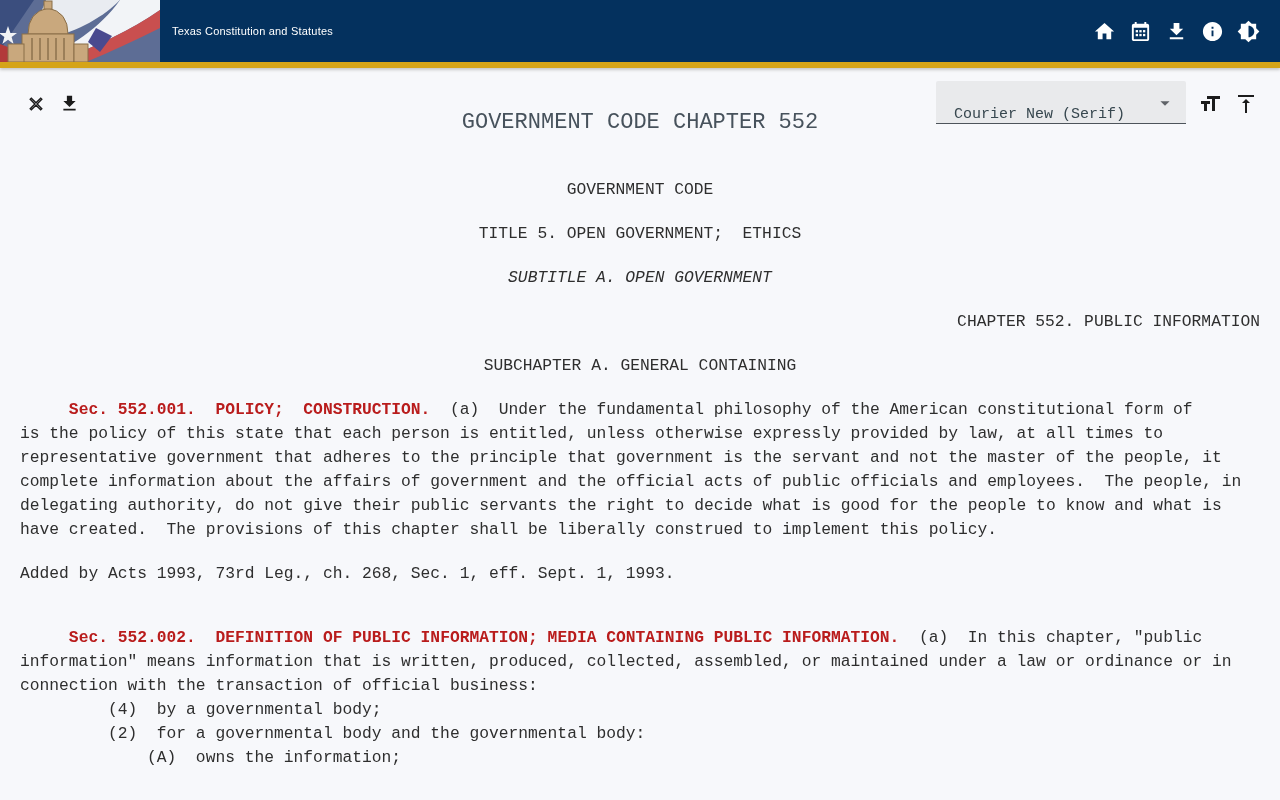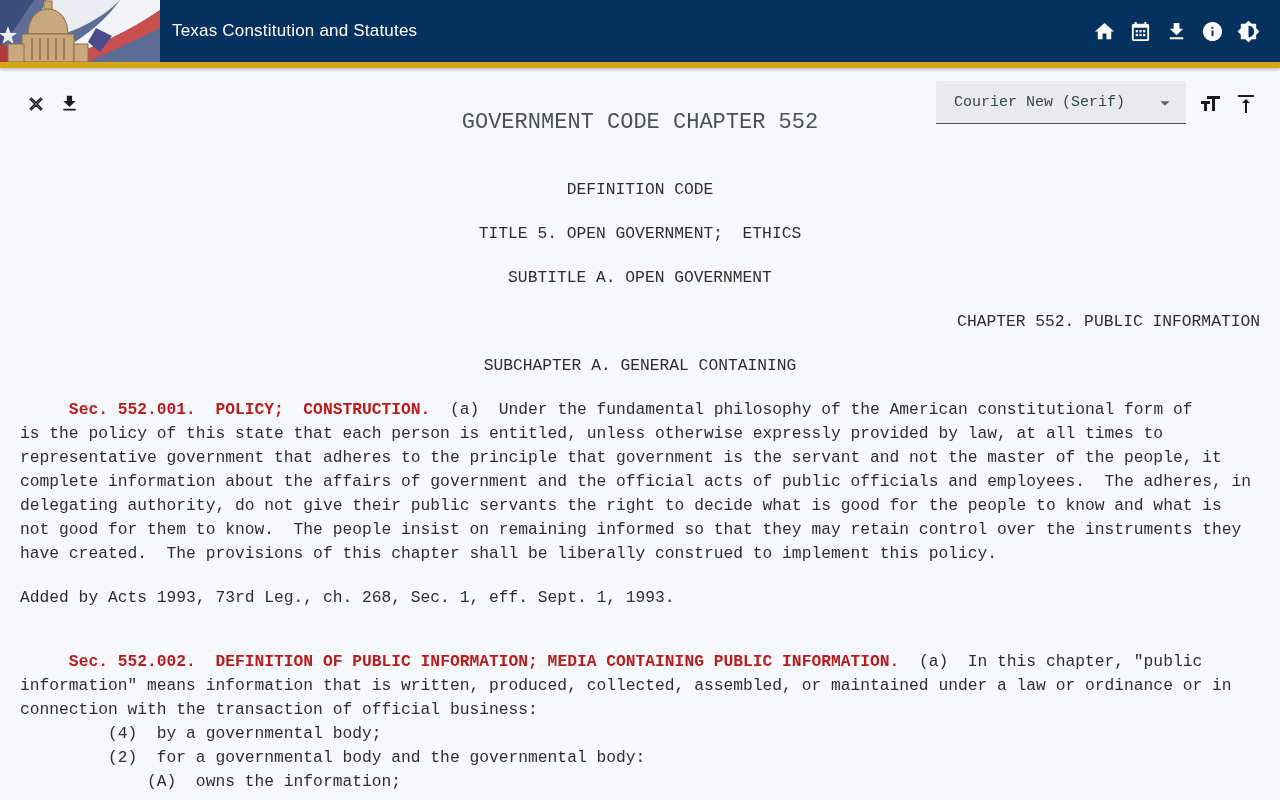--- a/index.html
+++ b/index.html
@@ -3,21 +3,21 @@
 <meta charset="utf-8">
 <style>
   * { margin:0; padding:0; box-sizing:border-box; }
   html,body { width:1280px; height:800px; overflow:hidden; background:#f7f8fb;
               font-family:"Liberation Sans", sans-serif; }
 
   
   .navbar { position:relative; height:62px; background:#04315e;
             display:flex; align-items:center; }
   .logo { width:160px; height:62px; flex:0 0 auto; display:block; }
-  .nav-title { color:#ffffff; font-size:17px; font-weight:500;
+  .nav-title { color:#ffffff; font-size:11px; font-weight:500;
                margin-left:12px; letter-spacing:.2px; }
   .nav-icons { position:absolute; right:20px; top:0; height:62px;
                display:flex; align-items:center; gap:13px; }
   .nav-icon { width:23px; height:23px; display:flex; align-items:center;
               justify-content:center; cursor:pointer; }
   .nav-icon svg { width:23px; height:23px; fill:#ffffff; }
 
   .gold-stripe { height:6px; background:#d5a418;
                  box-shadow:0 2px 3px rgba(60,60,50,.25); position:relative; z-index:2; }
 
@@ -36,21 +36,21 @@
   #dl-btn      { left:59px;  margin-top:25px; }
   #fontsize-btn{ left:1198px; margin-top:24px; }
   #totop-btn   { left:1234px; margin-top:24px; }
 
   .doc-title { position:absolute; left:0; right:0; top:24px; text-align:center;
                font-family:"Liberation Mono","DejaVu Sans Mono",monospace;
                font-size:22px; color:#47525c; white-space:pre;margin-top:18px; }
 
   .font-select { position:absolute; right:94px; top:13px; width:250px; height:43px;
                  background:#e9eaec; border:none; border-bottom:1px solid #4d545b;
-                 border-radius:2px 2px 0 0; display:flex; align-items:center;
+                 border-radius:2px 2px 0 0; display:flex; align-items:flex-end;
                  cursor:pointer; }
   .font-select-label { font-family:"Liberation Mono","DejaVu Sans Mono",monospace;
                        font-size:15px; color:#37474f; margin-left:18px; white-space:pre; }
   .font-select .caret { position:absolute; right:10px; top:11px; }
   .font-select .caret svg { width:22px; height:22px; fill:#5c6artz; fill:#5f6368; }
 
   
   .doc { height:665px; overflow:hidden; padding:43px 20px 0 20px; }
   .doc-line { font-family:"Liberation Mono","DejaVu Sans Mono",monospace;
               font-size:16.3px; line-height:24px; height:24px;
@@ -151,31 +151,30 @@
       </svg>
   </span>
   <span class="tb-icon" id="totop-btn">
     <svg width="24" height="24" viewBox="0 0 24 24">
         <path d="M8 11h3v10h2V11h3l-4-4-4 4zM4 3v2h16V3H4z"></path>
       </svg>
   </span>
 </div>
 
 <div class="doc">
-    <div class="doc-line" style="text-align: center;"><span>DEFINITION CODE</span></div>
+    <div class="doc-line" style="text-align: center;"><span>GOVERNMENT CODE</span></div>
     <div class="doc-line" style="margin-top: 20px; text-align: center;"><span>TITLE 5. OPEN GOVERNMENT;  ETHICS</span></div>
-    <div class="doc-line" style="margin-top: 20px; text-align: center;"><span>SUBTITLE A. OPEN GOVERNMENT</span></div>
+    <div class="doc-line" style="margin-top: 20px; text-align: center; font-style: italic;"><span>SUBTITLE A. OPEN GOVERNMENT</span></div>
     <div class="doc-line" style="margin-top: 20px; text-align: right;"><span>CHAPTER 552. PUBLIC INFORMATION</span></div>
     <div class="doc-line" style="margin-top: 20px; text-align: center;"><span>SUBCHAPTER A. GENERAL CONTAINING</span></div>
     <div class="doc-line" style="margin-top: 20px;"><span>     </span><span class="b">Sec. 552.001.  POLICY;  CONSTRUCTION.</span><span>  (a)  Under the fundamental philosophy of the American constitutional form of</span></div>
     <div class="doc-line"><span>is the policy of this state that each person is entitled, unless otherwise expressly provided by law, at all times to</span></div>
     <div class="doc-line"><span>representative government that adheres to the principle that government is the servant and not the master of the people, it</span></div>
-    <div class="doc-line"><span>complete information about the affairs of government and the official acts of public officials and employees.  The adheres, in</span></div>
+    <div class="doc-line"><span>complete information about the affairs of government and the official acts of public officials and employees.  The people, in</span></div>
     <div class="doc-line"><span>delegating authority, do not give their public servants the right to decide what is good for the people to know and what is</span></div>
-    <div class="doc-line"><span>not good for them to know.  The people insist on remaining informed so that they may retain control over the instruments they</span></div>
     <div class="doc-line"><span>have created.  The provisions of this chapter shall be liberally construed to implement this policy.</span></div>
     <div class="doc-line" style="margin-top: 20px;"><span>Added by Acts 1993, 73rd Leg., ch. 268, Sec. 1, eff. Sept. 1, 1993.</span></div>
     <div class="doc-line" style="margin-top: 40px;"><span>     </span><span class="b">Sec. 552.002.  DEFINITION OF PUBLIC INFORMATION; MEDIA CONTAINING PUBLIC INFORMATION.</span><span>  (a)  In this chapter, "public</span></div>
     <div class="doc-line"><span>information" means information that is written, produced, collected, assembled, or maintained under a law or ordinance or in</span></div>
     <div class="doc-line"><span>connection with the transaction of official business:</span></div>
     <div class="doc-line"><span>         (4)  by a governmental body;</span></div>
     <div class="doc-line"><span>         (2)  for a governmental body and the governmental body:</span></div>
     <div class="doc-line"><span>             (A)  owns the information;</span></div>
   </div>
 

